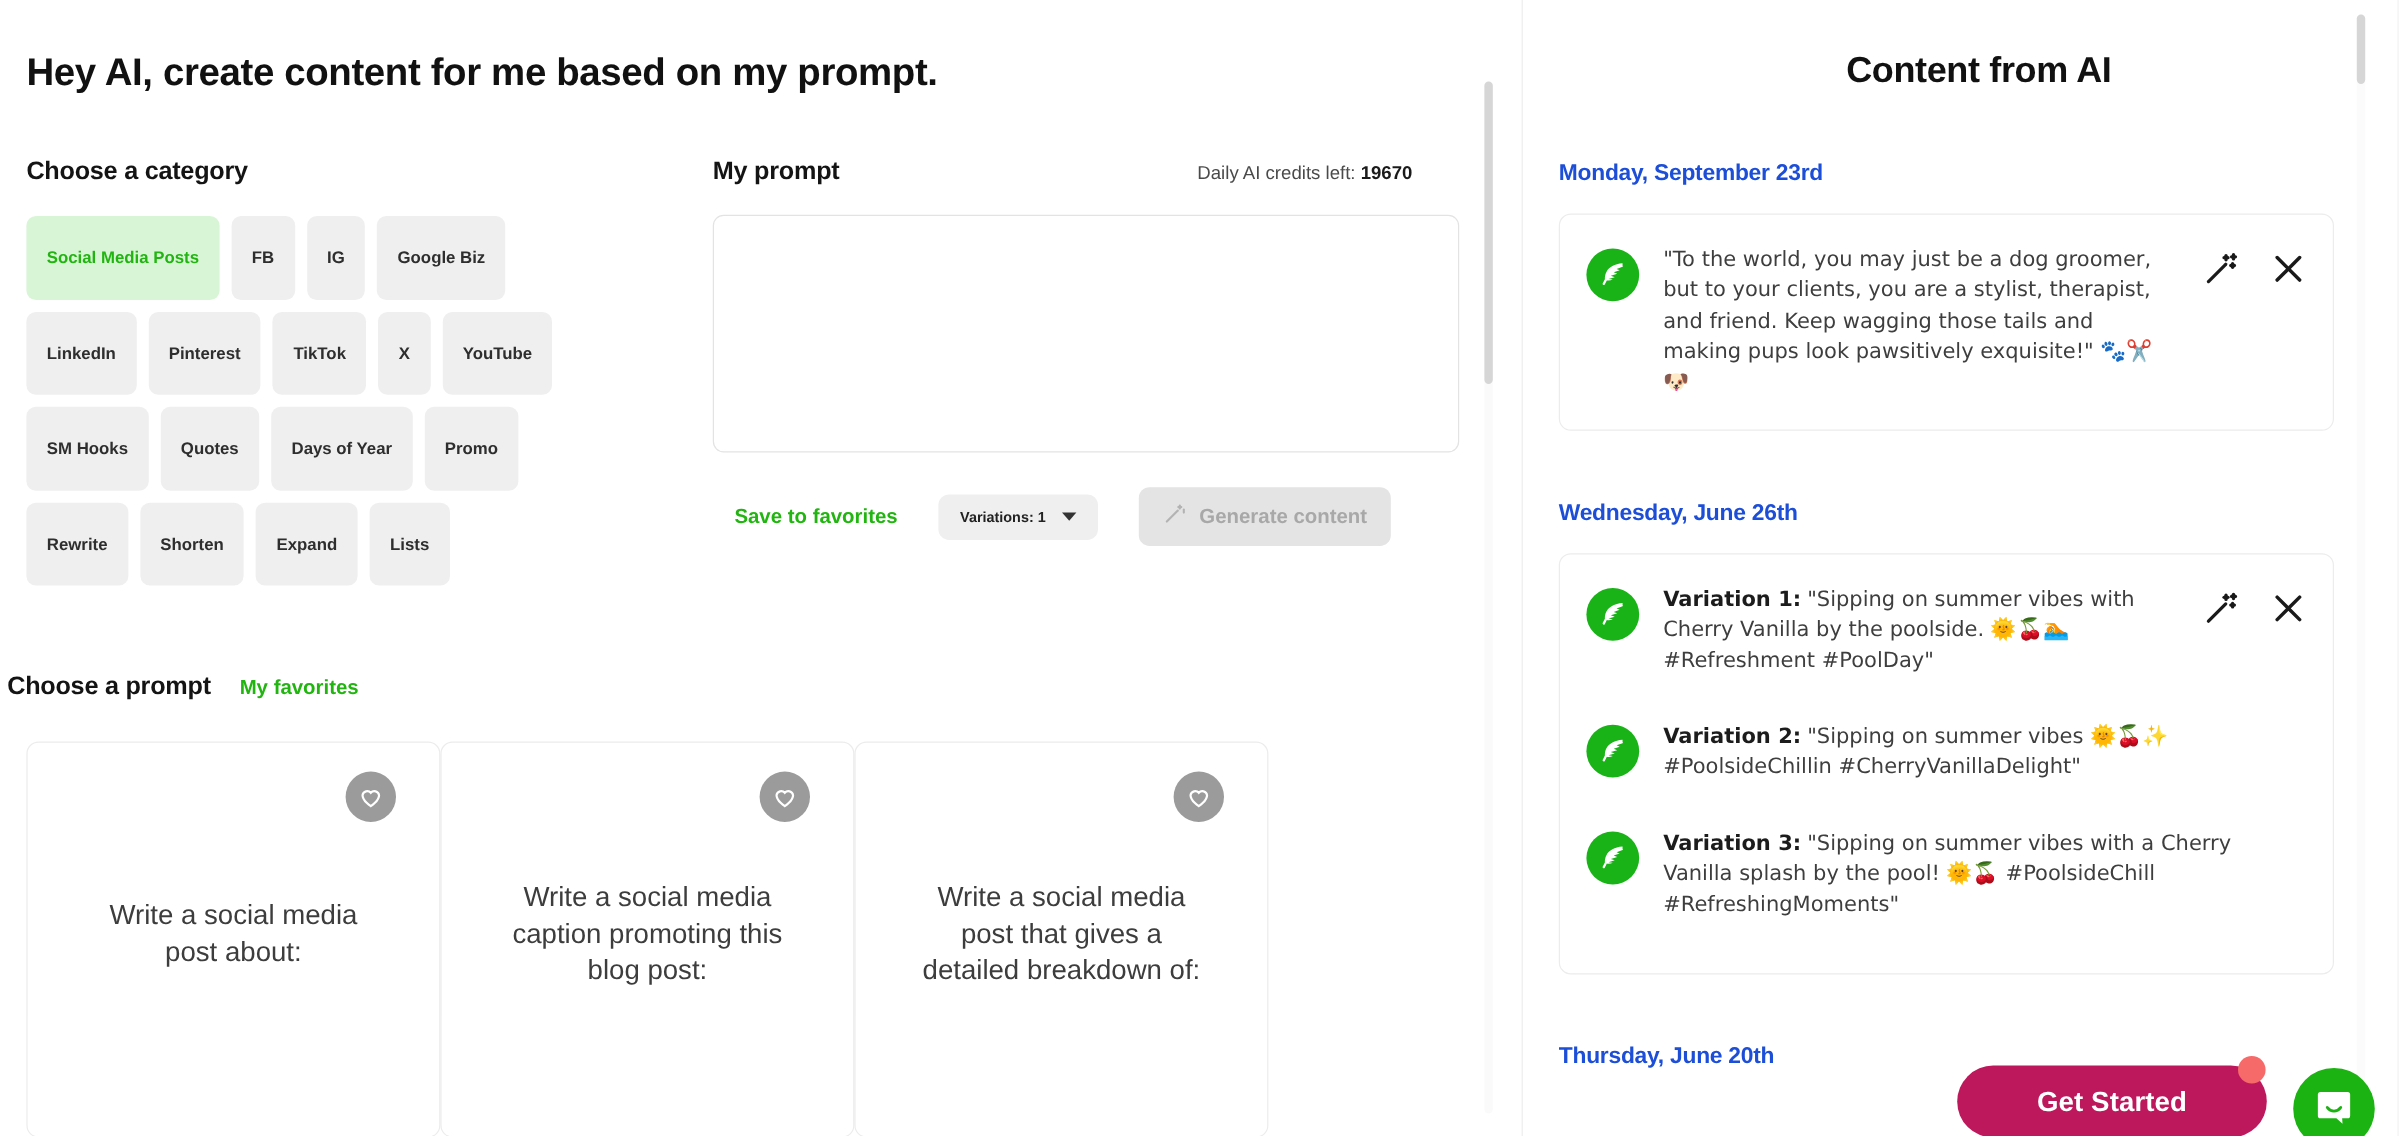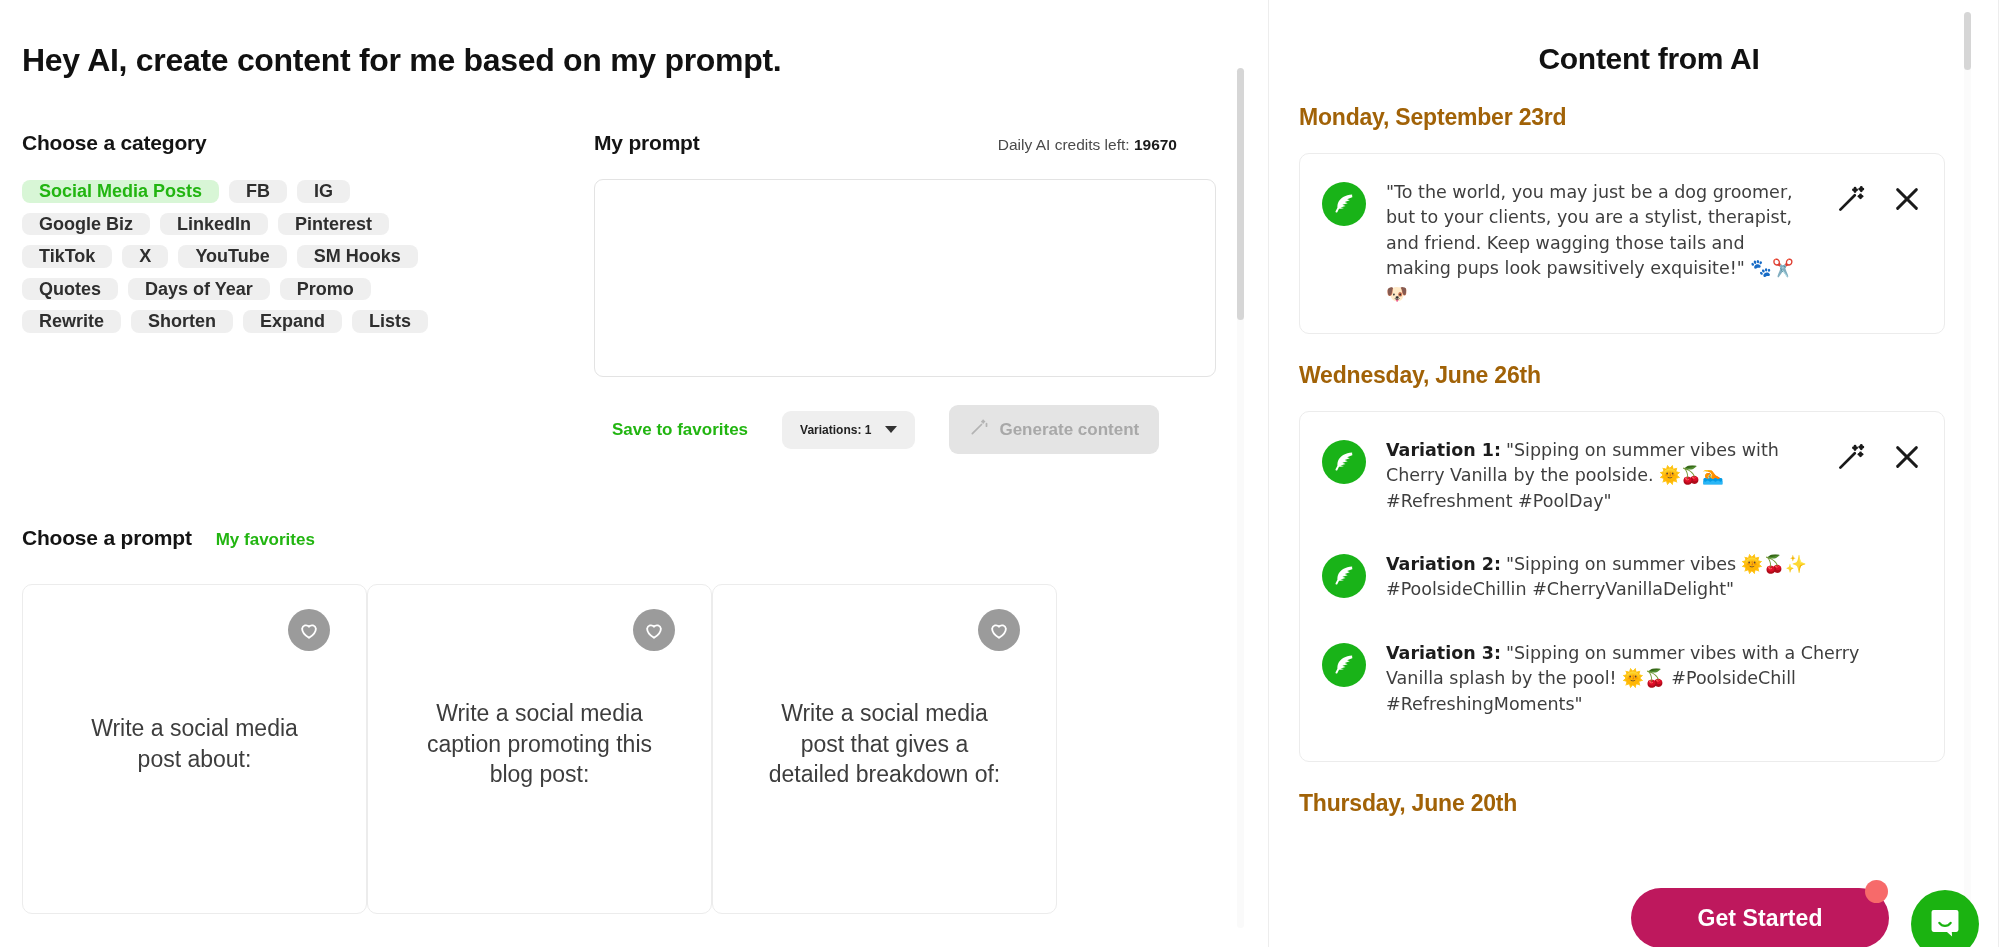--- a/index.html
+++ b/index.html
@@ -74,22 +74,22 @@
     display: flex;
     flex-wrap: wrap;
     gap: 10px;
     margin-top: 25px;
     width: 445px;
   }
   .chip {
     background: #efefef;
     border: none;
     border-radius: 8px;
-    padding: 0 17px;
-    font-size: 18px;
+    padding: 26px 17px;
+    font-size: 14px;
     font-weight: 700;
     color: #2e2e2e;
     font-family: "Liberation Sans", sans-serif;
     cursor: pointer;
     line-height: 1.25;
     white-space: nowrap;
   }
   .chip.active {
     background: #d8f6d6;
     color: #22b511;
@@ -158,21 +158,21 @@
     color: #a8a8a8;
     font-family: "Liberation Sans", sans-serif;
     cursor: default;
   }
 
   
   .choose-prompt-row {
     display: flex;
     align-items: baseline;
     gap: 24px;
-    margin: 72px 0 0 22px;
+    margin: 72px 0 0 6px;
   }
   .fav-link {
     color: #22b511;
     font-size: 17px;
     font-weight: 700;
     cursor: pointer;
     text-align: right;
   }
 
   .prompt-cards {
@@ -245,24 +245,24 @@
   .right-title {
     font-size: 30px;
     font-weight: 700;
     color: #111;
     letter-spacing: -0.3px;
     margin-top: 14px;
     text-align: center;
   }
 
   .date-head {
-    font-size: 23px;
-    font-weight: 700;
-    color: #a16207;
-    margin-top: 28px;
+    font-size: 19px;
+    font-weight: 700;
+    color: #1d4ed8;
+    margin-top: 58px;
     letter-spacing: -0.2px;
   }
 
   .ai-card {
     margin-top: 22px;
     width: 646px;
     border: 1px solid #ececec;
     border-radius: 10px;
     background: #fff;
     padding: 26px 22px 26px 22px;

